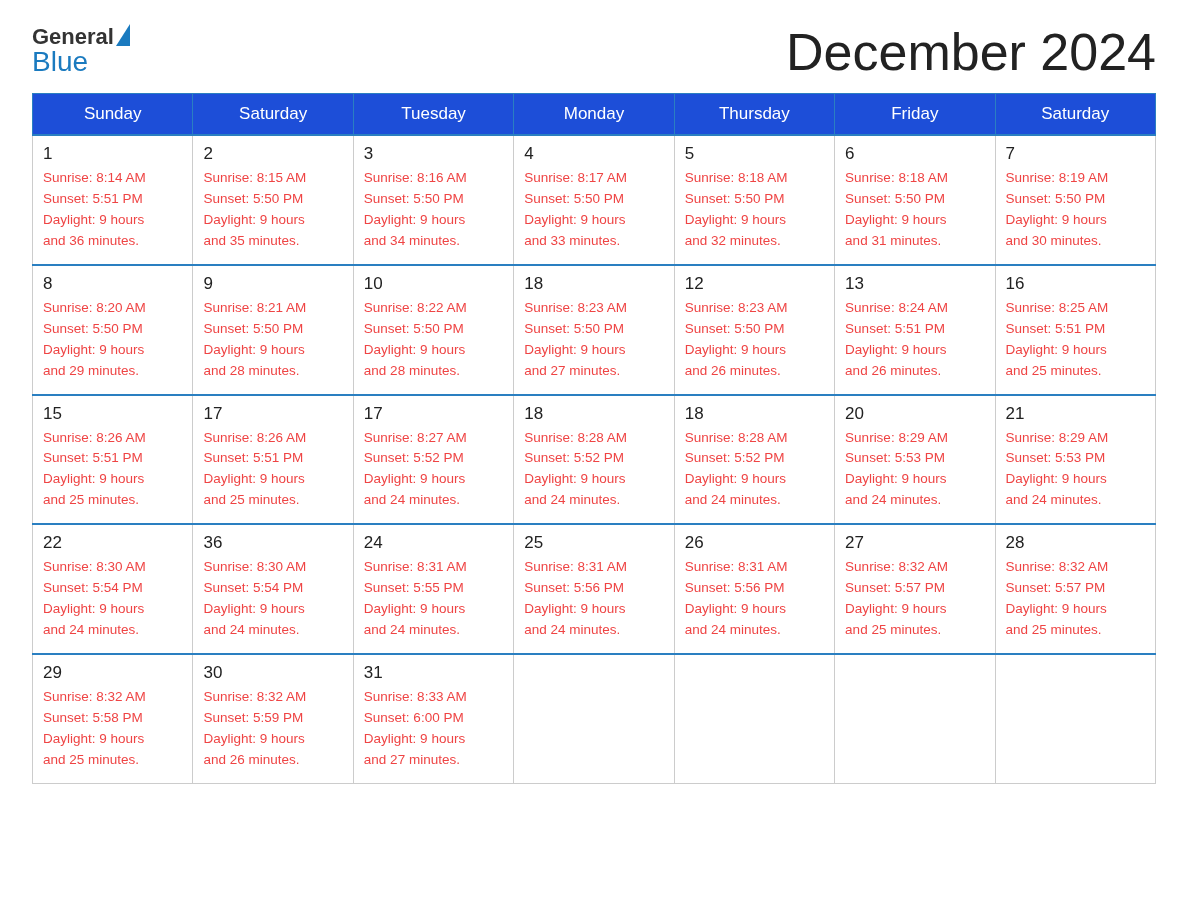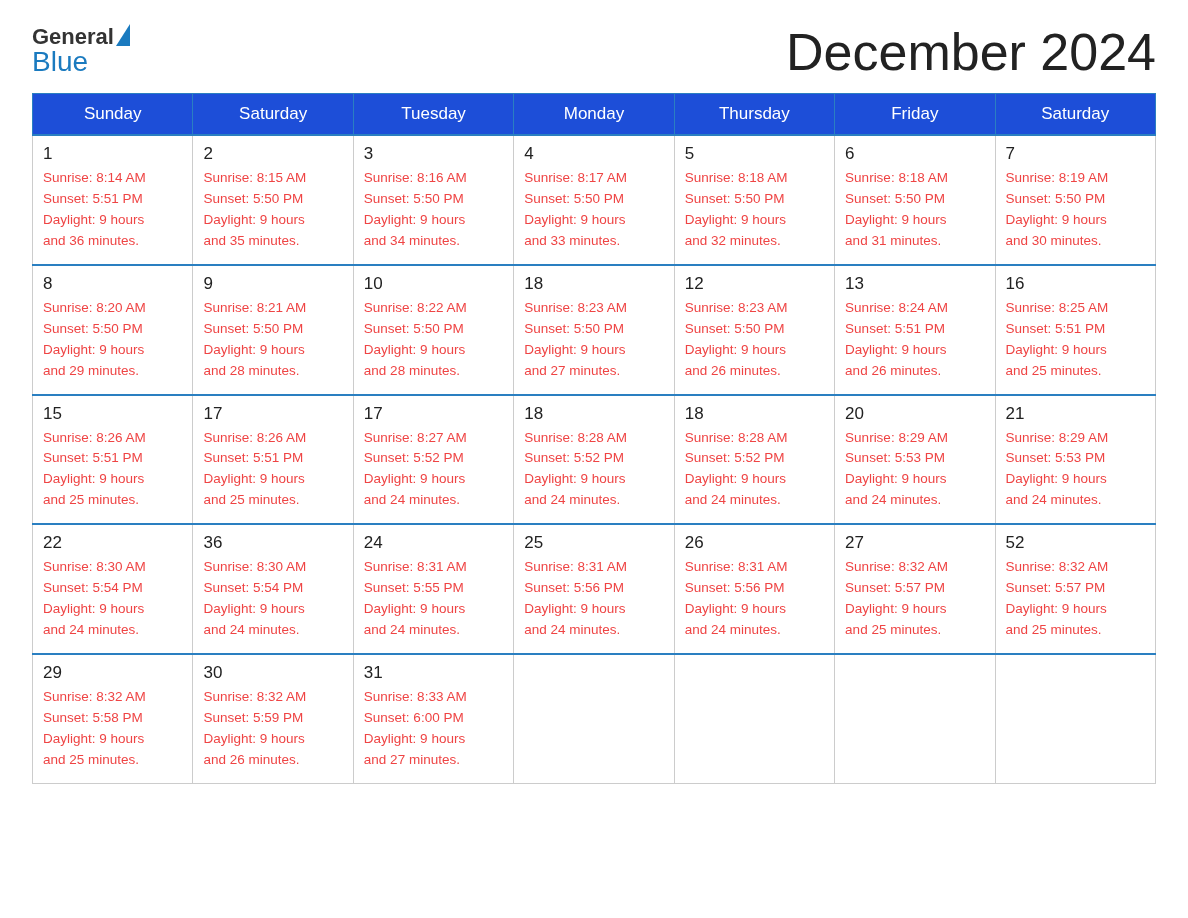--- a/index.html
+++ b/index.html
@@ -251,21 +251,21 @@
         </td>
         <td>
           <div class="day-number">26</div>
           <div class="day-info">Sunrise: 8:31 AM<br>Sunset: 5:56 PM<br>Daylight: 9 hours<br>and 24 minutes.</div>
         </td>
         <td>
           <div class="day-number">27</div>
           <div class="day-info">Sunrise: 8:32 AM<br>Sunset: 5:57 PM<br>Daylight: 9 hours<br>and 25 minutes.</div>
         </td>
         <td>
-          <div class="day-number">52</div>
+          <div class="day-number">28</div>
           <div class="day-info">Sunrise: 8:32 AM<br>Sunset: 5:57 PM<br>Daylight: 9 hours<br>and 25 minutes.</div>
         </td>
       </tr>
       <tr>
         <td>
           <div class="day-number">29</div>
           <div class="day-info">Sunrise: 8:32 AM<br>Sunset: 5:58 PM<br>Daylight: 9 hours<br>and 25 minutes.</div>
         </td>
         <td>
           <div class="day-number">30</div>

